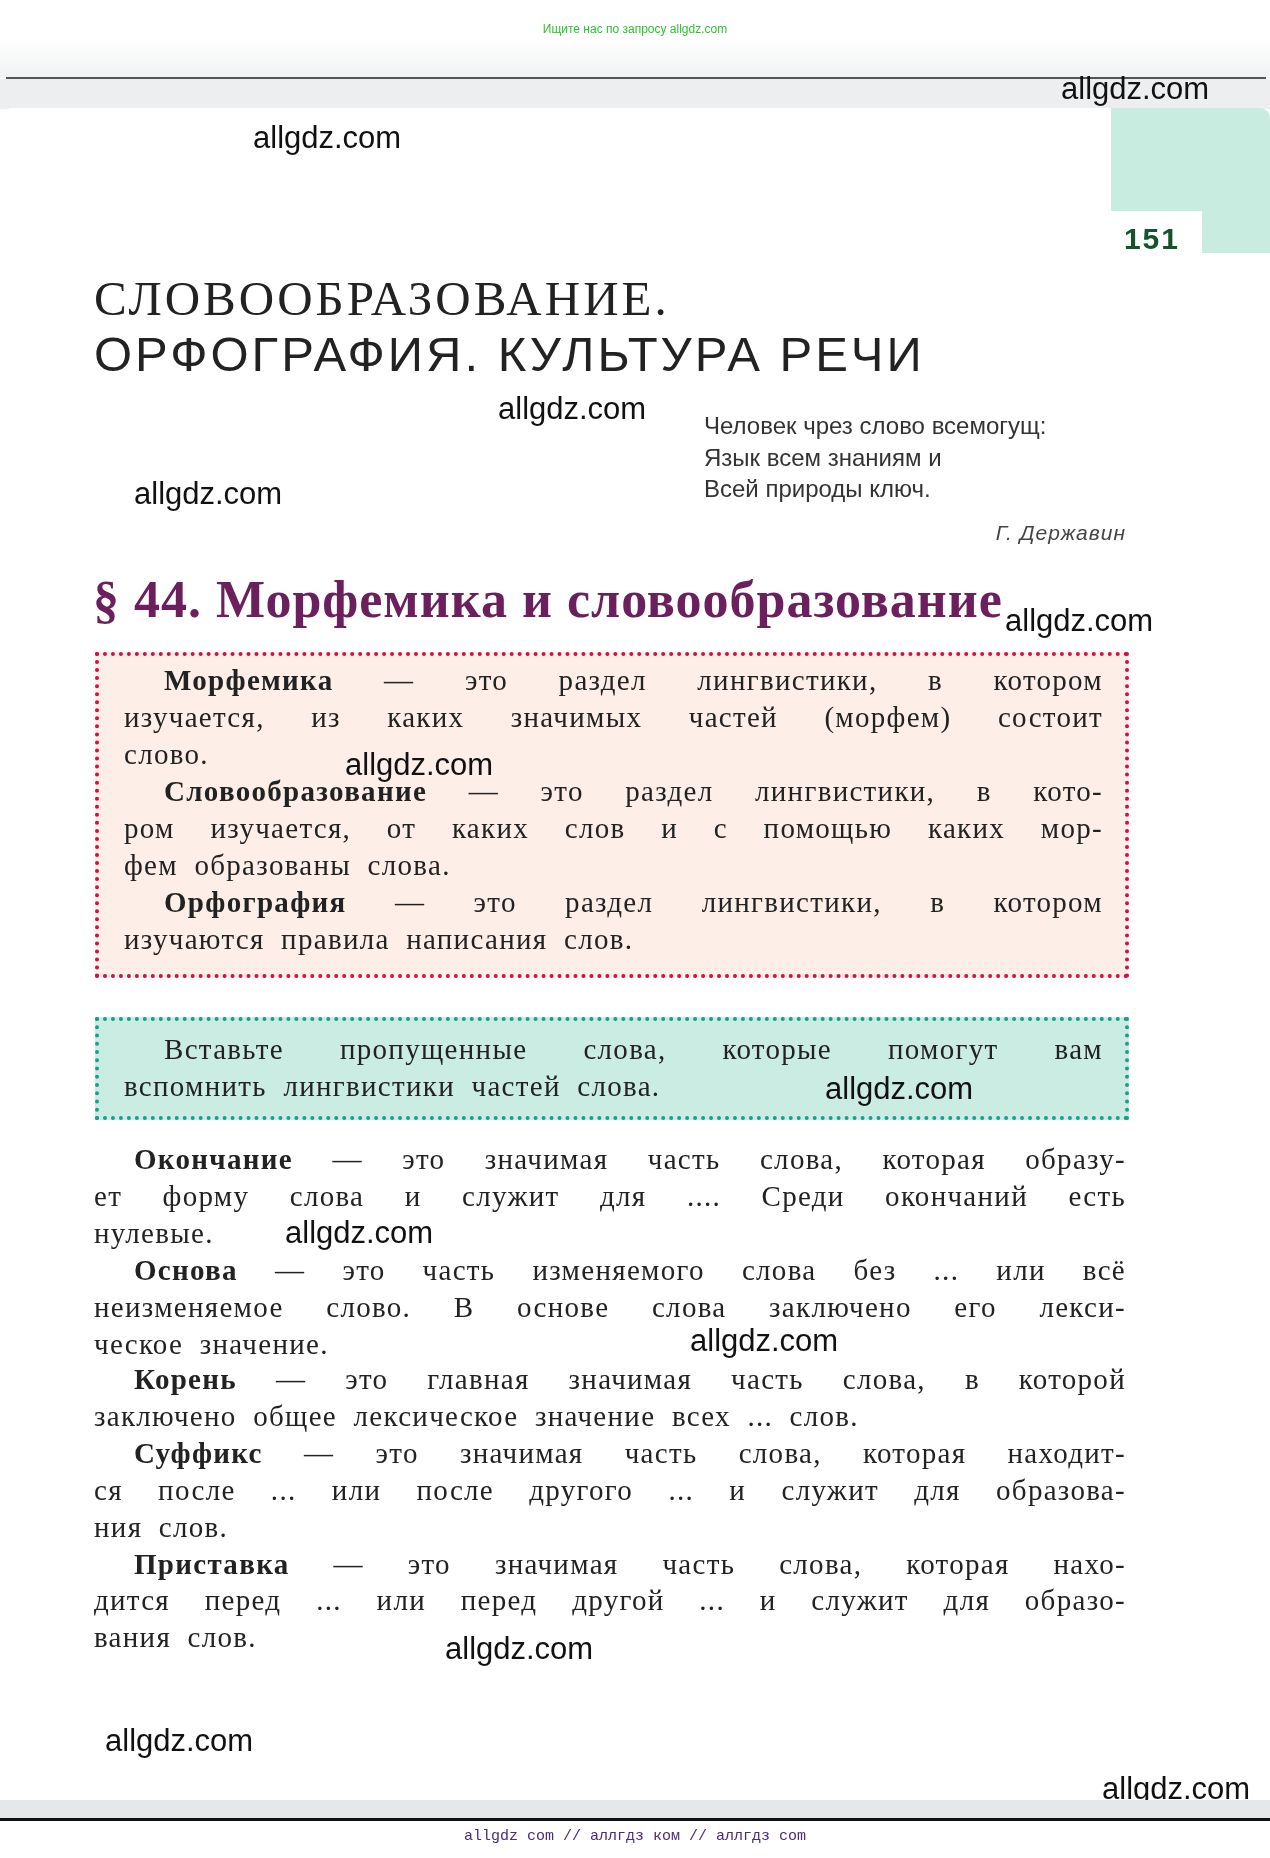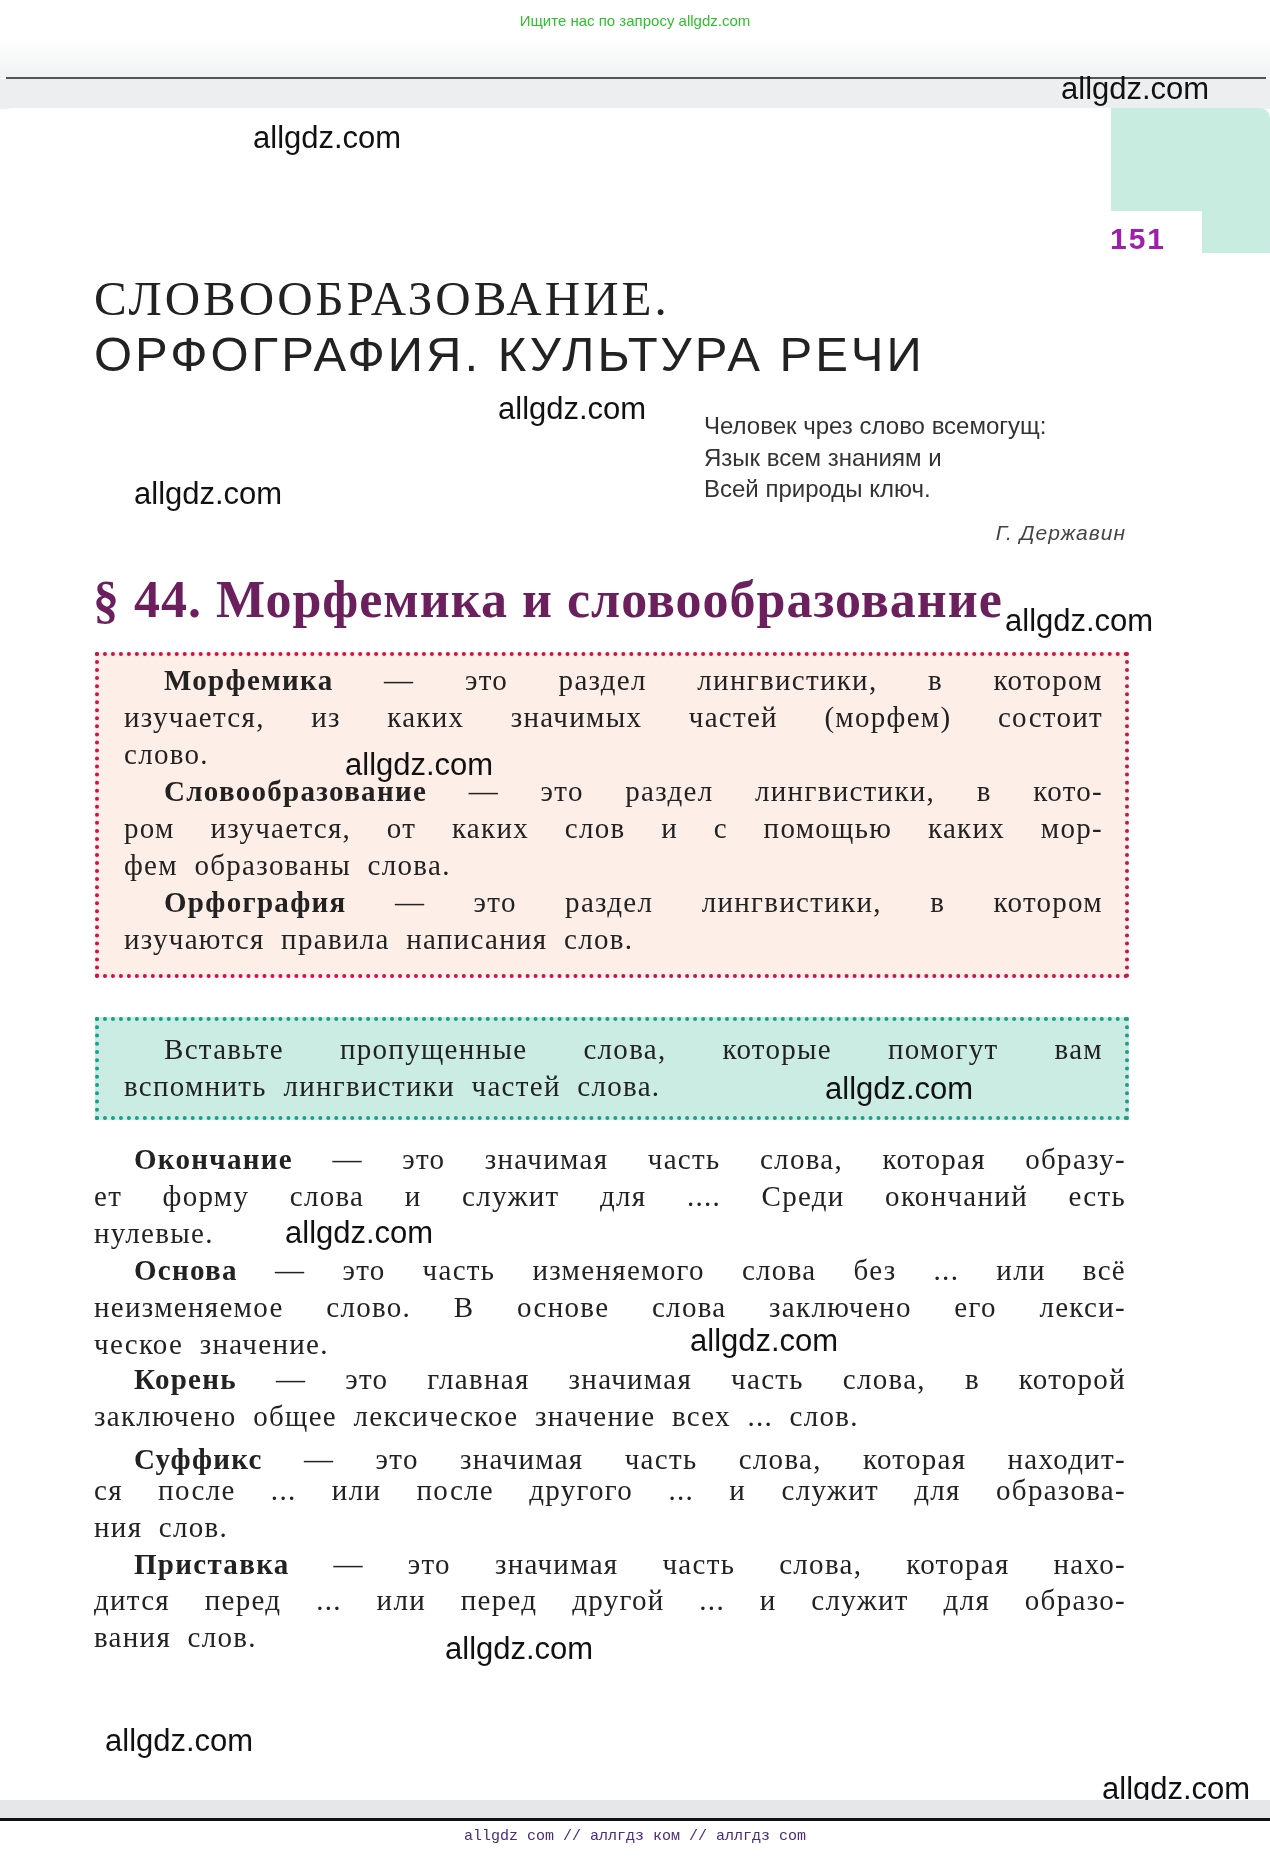--- a/index.html
+++ b/index.html
@@ -1,29 +1,29 @@
 <!DOCTYPE html>
 <html><head>
 <meta charset="utf-8">
 <style>
   html, body { margin:0; padding:0; }
   body { width:1270px; height:1858px; position:relative; background:#ffffff; overflow:hidden; font-family:"Liberation Serif", serif; color:#222; }
   .abs { position:absolute; }
-  .top-banner { left:0; top:4px; width:1270px; height:38px; text-align:center; font-family:"Liberation Sans", sans-serif; font-size:15px; color:#2fbf2f; line-height:34px; }
+  .top-banner { left:0; top:12px; width:1270px; height:38px; text-align:center; font-family:"Liberation Sans", sans-serif; font-size:12px; color:#2fbf2f; line-height:34px; }
   .top-shade { left:0; top:38px; width:1270px; height:40px; background:linear-gradient(#ffffff, #f1f2f3); }
   .sep-line { left:6px; top:77px; width:1260px; height:2px; background:#555; }
   .under-shade { left:0; top:79px; width:1270px; height:30px; background:#eceef0; }
   .page { left:0; top:108px; width:1270px; height:1692px; background:#ffffff; border-radius:12px 12px 12px 12px; }
   .bottom-shade { left:0; top:1800px; width:1270px; height:19px; background:#e6e7e8; }
   .bottom-line { left:0; top:1818px; width:1270px; height:3px; background:#111; }
   .footer { left:0; top:1826px; width:1270px; height:32px; text-align:center; font-family:Liberation Mono, monospace; font-size:15px; color:#4a2a7a; line-height:22px; }
 
   .tab-top { left:1111px; top:108px; width:159px; height:103px; background:#c9ece1; border-top-right-radius:10px; }
   .tab-bottom { left:1202px; top:210px; width:68px; height:43px; background:#c9ece1; }
-  .page-num { left:1110px; top:222px; width:70px; height:34px; font-family:"Liberation Sans", sans-serif; font-weight:bold; font-size:30px; color:#a21caf; letter-spacing:2px; }
+  .page-num { left:1110px; top:222px; width:70px; height:34px; font-family:"Liberation Sans", sans-serif; font-weight:bold; font-size:30px; color:#14532d; letter-spacing:2px;text-align:right; }
 
   .wm { font-family:"Liberation Sans", sans-serif; font-size:31px; color:#111; white-space:nowrap; line-height:1; }
 
   .title { left:94px; font-family:"Liberation Sans", sans-serif; font-size:49px; color:#222; letter-spacing:3px; white-space:nowrap; line-height:1; }
 
   .quote { left:704px; font-family:"Liberation Sans", sans-serif; font-size:24px; color:#333; white-space:nowrap; line-height:1; }
   .quote-author { left:900px; width:226px; text-align:right; font-family:"Liberation Sans", sans-serif; font-style:italic; font-size:21px; color:#444; line-height:1; letter-spacing:1px; }
 
   .heading { left:93px; top:575px; font-family:"Liberation Serif", serif; font-weight:bold; font-size:52px; color:#6b1f5c; white-space:nowrap; line-height:50px; letter-spacing:1px; }
 
@@ -82,21 +82,21 @@
 
 <div class="abs" style="left:94px; top:1141px; width:1032px; height:540px;">
   <div class="line just ind" style="top:0px;"><b>Окончание</b><span> — это значимая часть слова, которая образу-</span></div>
   <div class="line just" style="top:37px;"><span>ет форму слова и служит для .... Среди окончаний есть</span></div>
   <div class="line" style="top:74px;"><span>нулевые.</span></div>
   <div class="line just ind" style="top:111px;"><b>Основа</b><span> — это часть изменяемого слова без ... или всё</span></div>
   <div class="line just" style="top:148px;"><span>неизменяемое слово. В основе слова заключено его лекси-</span></div>
   <div class="line" style="top:185px;"><span>ческое значение.</span></div>
   <div class="line just ind" style="top:220px;"><b>Корень</b><span> — это главная значимая часть слова, в которой</span></div>
   <div class="line" style="top:257px;"><span>заключено общее лексическое значение всех ... слов.</span></div>
-  <div class="line just ind" style="top:300px;font-family:Liberation Serif, serif;"><b>Суффикс</b><span> — это значимая часть слова, которая находит-</span></div>
+  <div class="line just ind" style="top:294px;font-family:Liberation Serif, serif;"><b>Суффикс</b><span> — это значимая часть слова, которая находит-</span></div>
   <div class="line just" style="top:331px;"><span>ся после ... или после другого ... и служит для образова-</span></div>
   <div class="line" style="top:368px;"><span>ния слов.</span></div>
   <div class="line just ind" style="top:405px;"><b>Приставка</b><span> — это значимая часть слова, которая нахо-</span></div>
   <div class="line just" style="top:441px;"><span>дится перед ... или перед другой ... и служит для образо-</span></div>
   <div class="line" style="top:478px;"><span>вания слов.</span></div>
 </div>
 
 <div class="abs wm" style="left:1061px; top:73px;">allgdz.com</div>
 <div class="abs wm" style="left:253px; top:122px;">allgdz.com</div>
 <div class="abs wm" style="left:498px; top:393px;">allgdz.com</div>

